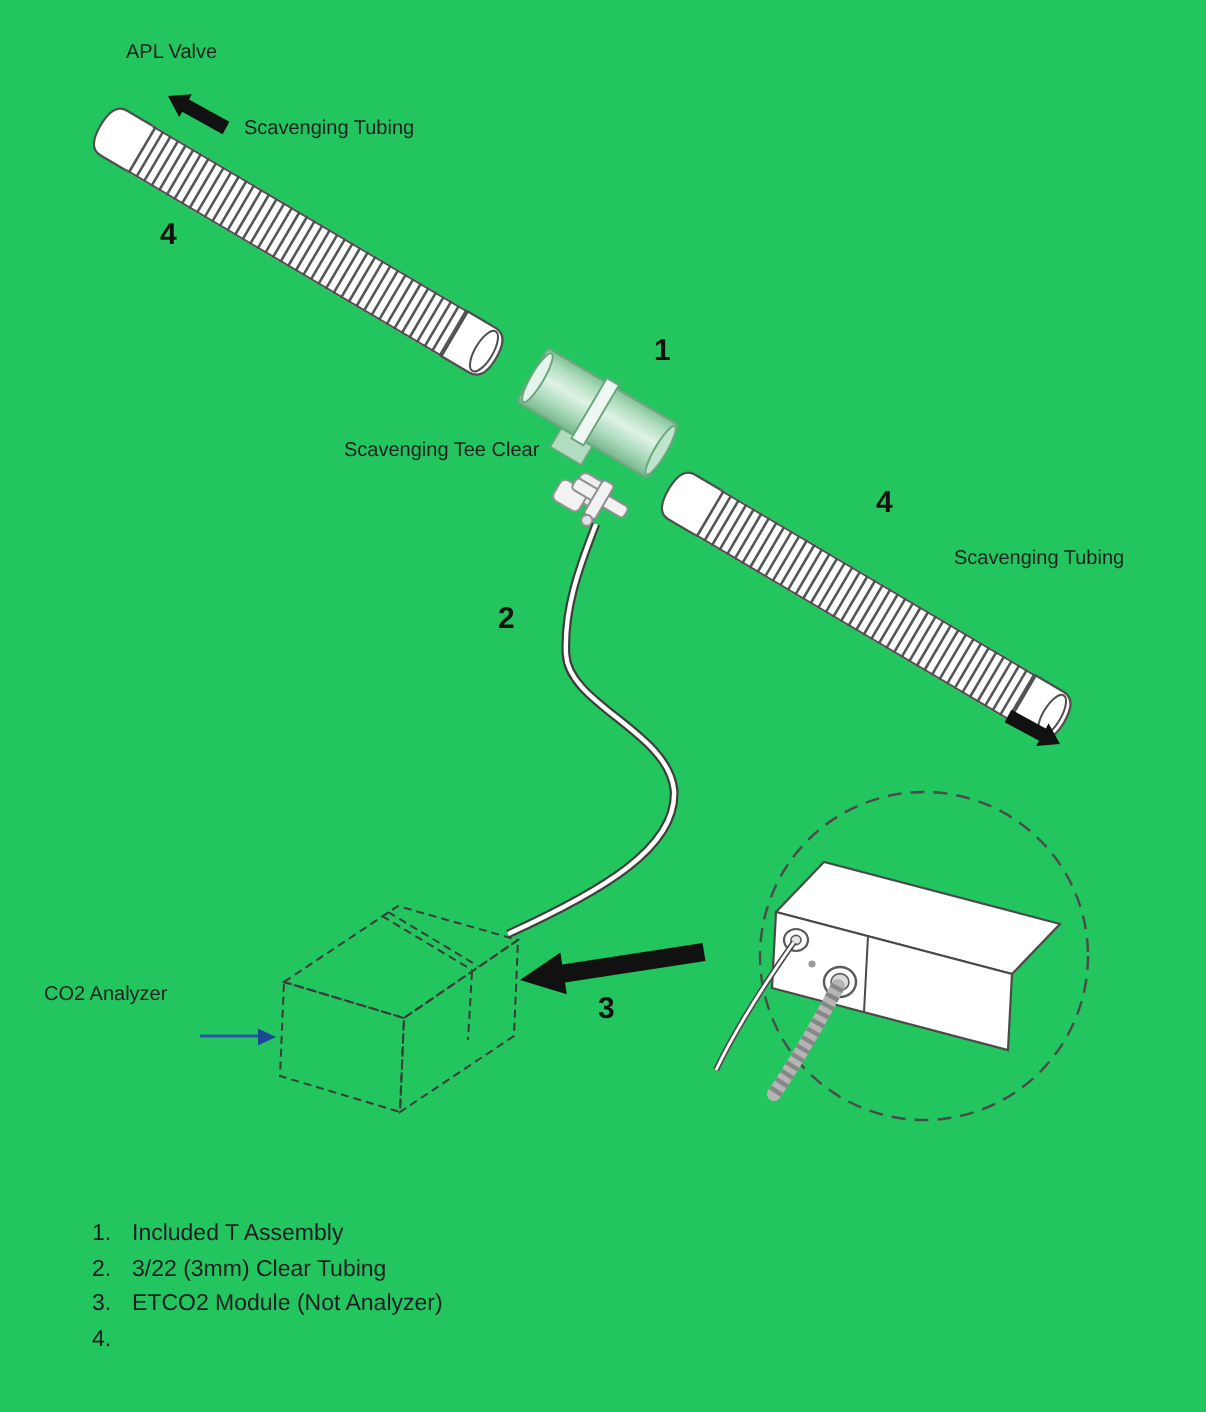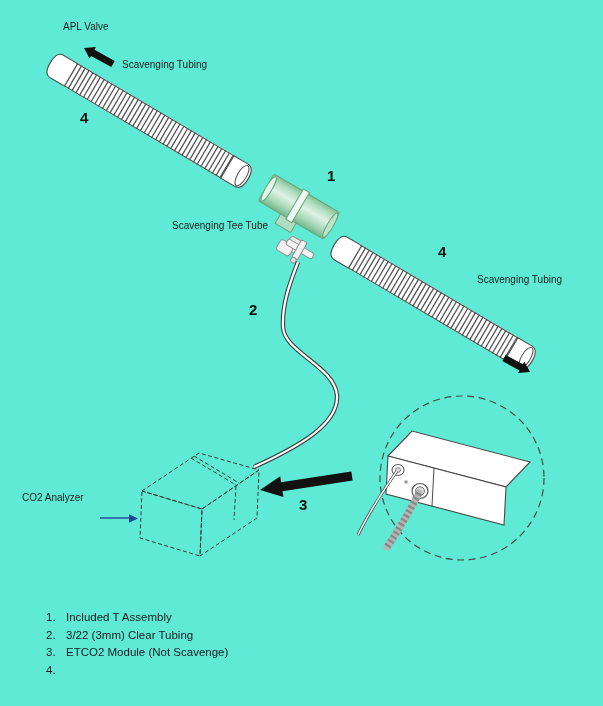--- a/index.html
+++ b/index.html
@@ -1,16 +1,16 @@
 <!DOCTYPE html>
 <html><head>
 <meta charset="utf-8">
 <style>
   html,body{margin:0;padding:0;background:#fff;}
-  .stage{position:relative;width:603px;height:706px;background:#5eead4;
+  .stage{position:relative;width:603px;height:706px;background:#22c55e;
          font-family:"Liberation Sans",sans-serif;overflow:hidden;}
   svg.art{position:absolute;left:0;top:0;}
   .lbl{position:absolute;font-size:10px;color:#1f1f1f;white-space:nowrap;}
   .num{position:absolute;font-size:15px;font-weight:bold;color:#101010;}
   .legend{position:absolute;left:46px;top:611px;font-size:11.5px;color:#1c1c24;}
   .legend .row{display:flex;margin-bottom:5.5px;}
   .legend .lnum{width:20px;flex:0 0 20px;}
 </style>
 </head>
 <body>
@@ -96,41 +96,41 @@
       <ellipse cx="420" cy="491" rx="4.5" ry="4.2" fill="#dcdcdc" stroke="#5a5a5a" stroke-width="0.8"></ellipse>
       <path d="M397,471 C383,491 369,512 358,535" fill="none" stroke="#4a4a4a" stroke-width="3"></path>
       <path d="M397,471 C383,491 369,512 358,535" fill="none" stroke="#ffffff" stroke-width="1.4"></path>
       <path d="M419,493 C409,512 400,528 387,547" fill="none" stroke="#b5b5b5" stroke-width="7" stroke-linecap="round"></path>
       <path d="M419,493 C409,512 400,528 387,547" fill="none" stroke="#878787" stroke-width="7" stroke-dasharray="2.2 2.8"></path>
     </g>
   </svg>
 
   <div class="lbl" style="left:63px;top:21px">APL Valve</div>
   <div class="lbl" style="left:122px;top:59px">Scavenging Tubing</div>
-  <div class="lbl" style="left:172px;top:220px">Scavenging Tee Tube</div>
+  <div class="lbl" style="left:172px;top:220px">Scavenging Tee Clear</div>
   <div class="lbl" style="left:477px;top:274px">Scavenging Tubing</div>
   <div class="lbl" style="left:22px;top:492px">CO2 Analyzer</div>
 
   <div class="num" style="left:327px;top:167px">1</div>
   <div class="num" style="left:249px;top:301px">2</div>
   <div class="num" style="left:299px;top:496px">3</div>
   <div class="num" style="left:80px;top:109px">4</div>
   <div class="num" style="left:438px;top:243px">4</div>
 
   <div class="legend">
     <div class="row">
       <span class="lnum">1.</span>
       <span>Included T Assembly</span>
     </div>
     <div class="row">
       <span class="lnum">2.</span>
       <span>3/22 (3mm) Clear Tubing</span>
     </div>
     <div class="row">
       <span class="lnum">3.</span>
-      <span>ETCO2 Module (Not Scavenge)</span>
+      <span>ETCO2 Module (Not Analyzer)</span>
     </div>
     <div class="row">
       <span class="lnum">4.</span>
     </div>
   </div>
 
 </div>
 
 </body></html>

